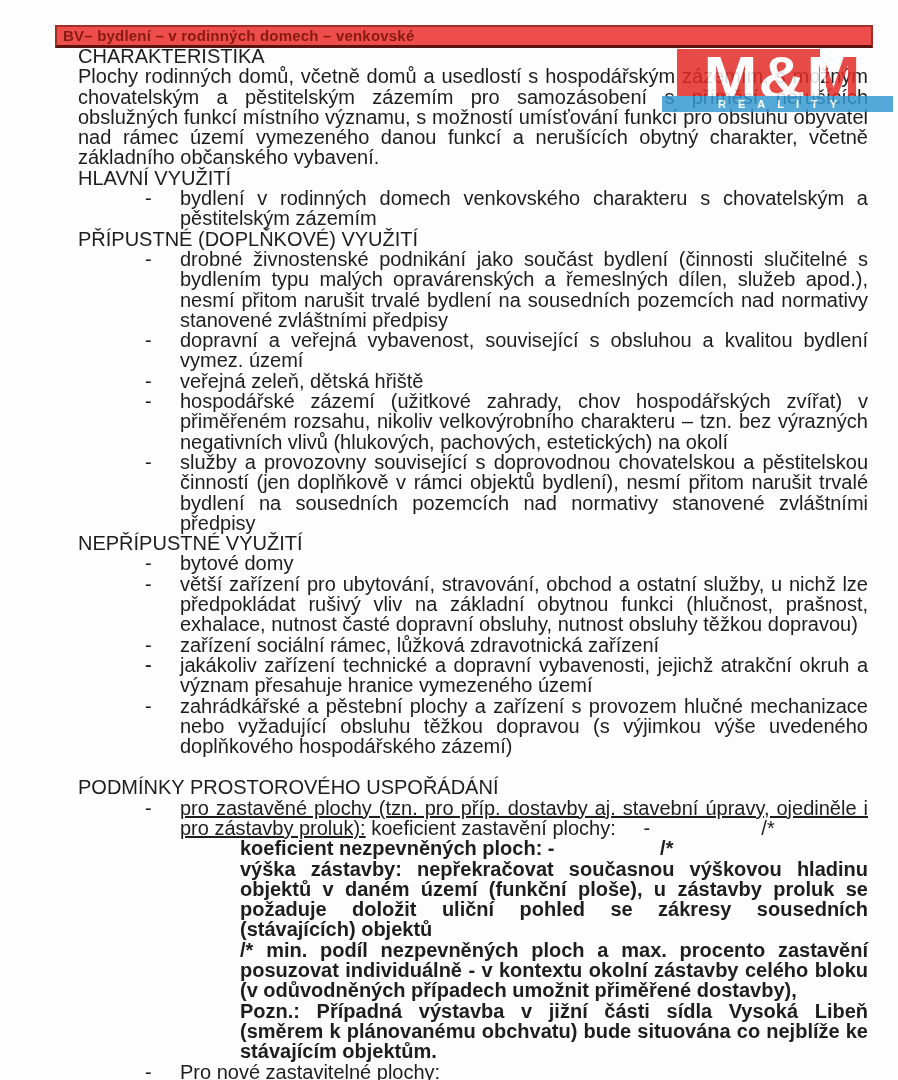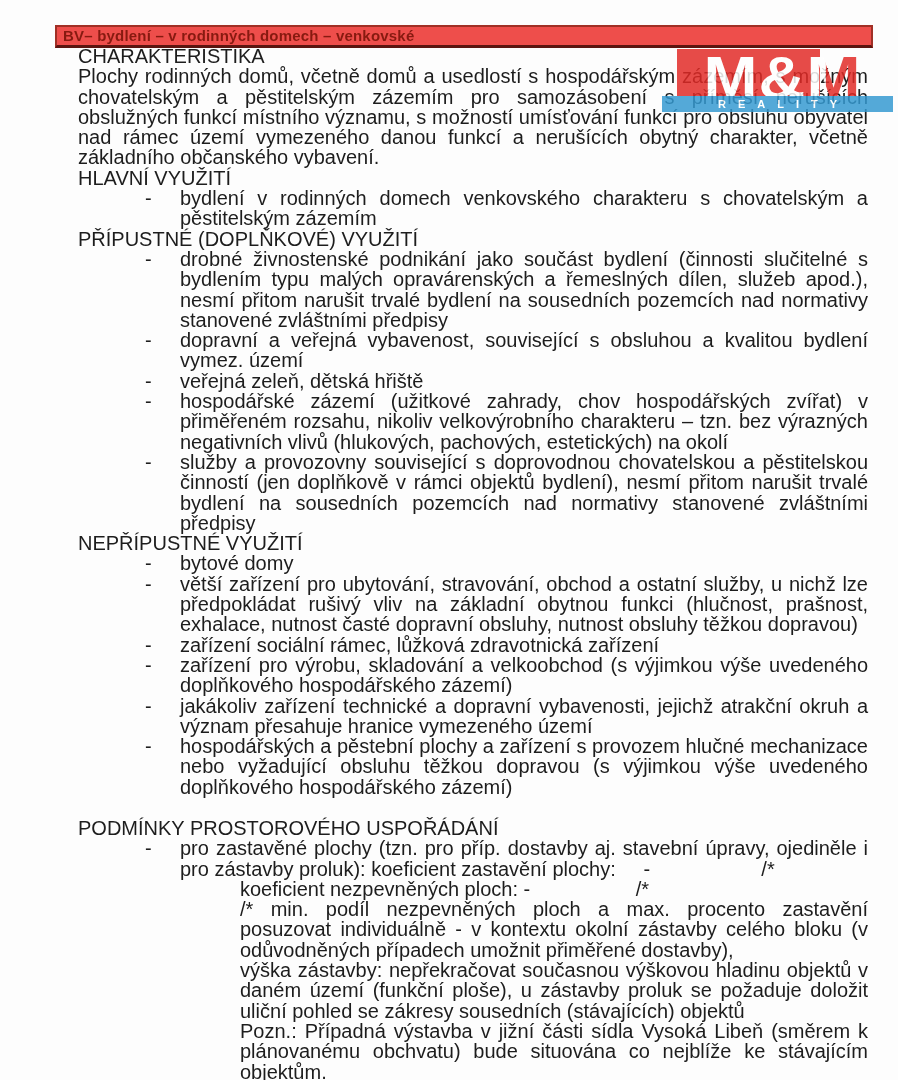--- a/index.html
+++ b/index.html
@@ -31,22 +31,22 @@
     color:#ffffff;font-size:11px;font-weight:bold;line-height:17px;text-align:center;
     letter-spacing:12px;text-indent:12px;
   }
   
   .doc{position:absolute;left:78px;top:46px;width:790px;font-size:20px;line-height:20.3px;}
   .heading{text-align:left;}
   .gap-before{margin-top:21px;}
   .paragraph{text-align:justify;}
   .bullet{position:relative;padding-left:102px;text-align:justify;}
   .bullet .dash{position:absolute;left:67px;top:0;}
-  .subline{padding-left:162px;text-align:justify;}
-  .u{}
+  .subline{padding-left:162px;text-align:justify;font-weight:bold;}
+  .u{text-decoration:underline;}
 </style>
 </head>
 <body>
 
 <div class="page">
 
   <div class="title-bar">
     <span>BV– bydlení – v rodinných domech – venkovské</span>
   </div>
 
@@ -65,30 +65,30 @@
         <div class="bullet"><span class="dash">-</span><span>dopravní a veřejná vybavenost, související s obsluhou a kvalitou bydlení vymez. území</span></div>
         <div class="bullet"><span class="dash">-</span><span>veřejná zeleň, dětská hřiště</span></div>
         <div class="bullet"><span class="dash">-</span><span>hospodářské zázemí (užitkové zahrady, chov hospodářských zvířat) v přiměřeném rozsahu, nikoliv velkovýrobního charakteru – tzn. bez výrazných negativních vlivů (hlukových, pachových, estetických) na okolí</span></div>
         <div class="bullet"><span class="dash">-</span><span>služby a provozovny související s doprovodnou chovatelskou a pěstitelskou činností (jen doplňkově v rámci objektů bydlení), nesmí přitom narušit trvalé bydlení na sousedních pozemcích nad normativy stanovené zvláštními předpisy</span></div>
       </div>
       <div class="section">
         <div class="heading">NEPŘÍPUSTNÉ VYUŽITÍ</div>
         <div class="bullet"><span class="dash">-</span><span>bytové domy</span></div>
         <div class="bullet"><span class="dash">-</span><span>větší zařízení pro ubytování, stravování, obchod a ostatní služby, u nichž lze předpokládat rušivý vliv na základní obytnou funkci (hlučnost, prašnost, exhalace, nutnost časté dopravní obsluhy, nutnost obsluhy těžkou dopravou)</span></div>
         <div class="bullet"><span class="dash">-</span><span>zařízení sociální rámec, lůžková zdravotnická zařízení</span></div>
-        <div class="bullet"><span class="dash">-</span><span>zařízení pro výrobu, skladování a velkoobchod (s výjimkou výše uvedeného doplňkového hospodářského zázemí)</span></div>
+        <div class="bullet"><span class="dash">-</span></div>
         <div class="bullet"><span class="dash">-</span><span>jakákoliv zařízení technické a dopravní vybavenosti, jejichž atrakční okruh a význam přesahuje hranice vymezeného území</span></div>
-        <div class="bullet"><span class="dash">-</span><span>hospodářských a pěstební plochy a zařízení s provozem hlučné mechanizace nebo vyžadující obsluhu těžkou dopravou (s výjimkou výše uvedeného doplňkového hospodářského zázemí)</span></div>
+        <div class="bullet"><span class="dash">-</span><span>zahrádkářské a pěstební plochy a zařízení s provozem hlučné mechanizace nebo vyžadující obsluhu těžkou dopravou (s výjimkou výše uvedeného doplňkového hospodářského zázemí)</span></div>
       </div>
       <div class="section gap-before">
         <div class="heading">PODMÍNKY PROSTOROVÉHO USPOŘÁDÁNÍ</div>
         <div class="bullet"><span class="dash">-</span><span class="u">pro zastavěné plochy (tzn. pro příp. dostavby aj. stavební úpravy, ojediněle i pro zástavby proluk):</span> <span>koeficient zastavění plochy:&nbsp;&nbsp;&nbsp;&nbsp;&nbsp;-&nbsp;&nbsp;&nbsp;&nbsp;&nbsp;&nbsp;&nbsp;&nbsp;&nbsp;&nbsp;&nbsp;&nbsp;&nbsp;&nbsp;&nbsp;&nbsp;&nbsp;&nbsp;&nbsp;&nbsp;/*</span></div>
         <div class="subline"><span>koeficient nezpevněných ploch: -&nbsp;&nbsp;&nbsp;&nbsp;&nbsp;&nbsp;&nbsp;&nbsp;&nbsp;&nbsp;&nbsp;&nbsp;&nbsp;&nbsp;&nbsp;&nbsp;&nbsp;&nbsp;&nbsp;/*</span></div>
+        <div class="subline"><span>výška zástavby: nepřekračovat současnou výškovou hladinu objektů v daném území (funkční ploše), u zástavby proluk se požaduje doložit uliční pohled se zákresy sousedních (stávajících) objektů</span></div>
         <div class="subline"><span>/* min. podíl nezpevněných ploch a max. procento zastavění posuzovat individuálně - v kontextu okolní zástavby celého bloku (v odůvodněných případech umožnit přiměřené dostavby),</span></div>
-        <div class="subline"><span>výška zástavby: nepřekračovat současnou výškovou hladinu objektů v daném území (funkční ploše), u zástavby proluk se požaduje doložit uliční pohled se zákresy sousedních (stávajících) objektů</span></div>
         <div class="subline"><span>Pozn.: Případná výstavba v jižní části sídla Vysoká Libeň (směrem k plánovanému obchvatu) bude situována co nejblíže ke stávajícím objektům.</span></div>
         <div class="bullet"><span class="dash">-</span><span class="u">Pro nové zastavitelné plochy:</span></div>
         <div class="subline"><span>koeficient zastavění plochy: max. 0,3</span></div>
         <div class="subline"><span>koeficient nezpevněných ploch: min. 0,6</span></div>
       </div>
     </div>
 
   <div class="logo">
     <div class="logo-box"></div>
     <div class="logo-letters">

